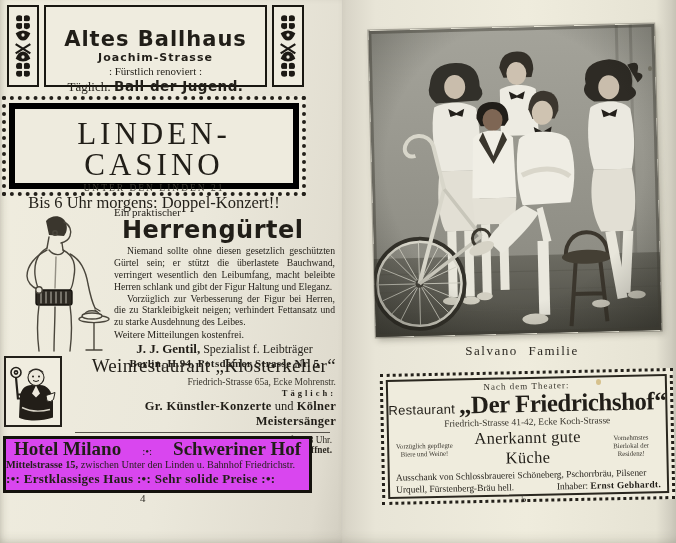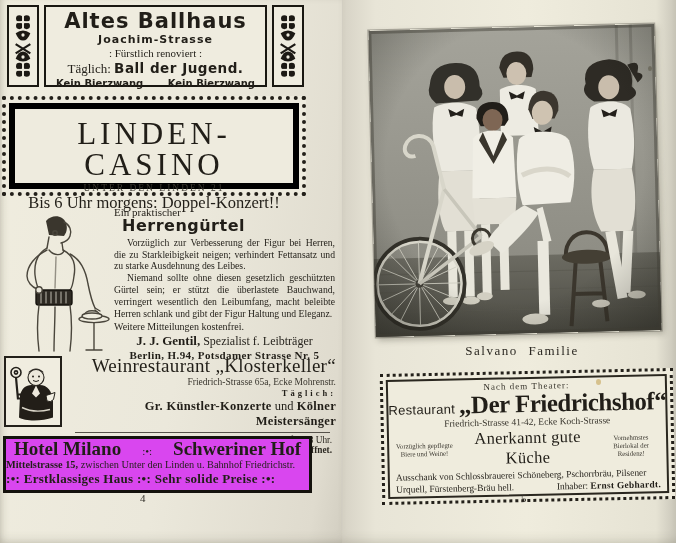--- a/index.html
+++ b/index.html
@@ -10,40 +10,40 @@
   .page-left{position:absolute;left:0;top:0;width:342px;height:543px;
     background:linear-gradient(100deg,#f0eddf 0%,#ebe8db 55%,#dfdbce 92%,#d2cec1 100%);
     box-shadow:inset 6px 0 10px -6px rgba(90,85,70,.35), inset 0 -8px 12px -8px rgba(90,85,70,.3);}
   .page-right{position:absolute;left:342px;top:0;width:334px;height:543px;
     background:linear-gradient(90deg,#d6d2c5 0%,#e8e5d7 10%,#efecdd 55%,#e6e3d4 94%,#c9c6b9 100%);
     box-shadow:inset 0 -8px 12px -8px rgba(90,85,70,.3);}
   .pagenum{position:absolute;font-size:11px;color:#33302a;letter-spacing:1px;}
   
   .ballhaus{position:absolute;left:7px;top:5px;width:297px;height:82px;display:flex;}
   .orn-box{border:2px solid #191711;width:32px;box-sizing:border-box;display:flex;align-items:center;justify-content:center;background:#efecdf;}
-  .ballhaus-main{flex:1;border:2px solid #191711;margin:0 5px;box-sizing:border-box;text-align:center;padding-top:3px;background:#efecdf;}
+  .ballhaus-main{flex:1;border:2px solid #191711;margin:0 5px;box-sizing:border-box;text-align:center;padding-top:21px;background:#efecdf;}
   .bh-title{font-family:"DejaVu Sans",sans-serif;font-weight:800;font-size:21px;letter-spacing:1px;line-height:1.05;}
   .bh-street{font-family:"DejaVu Sans",sans-serif;font-weight:700;font-size:11px;letter-spacing:1px;margin-top:1px;}
   .bh-renov{font-size:11px;margin-top:1px;}
   .bh-daily{font-size:13px;margin-top:1px;}
   .bh-daily b{font-family:"DejaVu Sans",sans-serif;font-size:13.5px;letter-spacing:.5px;}
   .bh-notes{display:flex;justify-content:space-between;padding:1px 10px 0 10px;
     font-family:"DejaVu Sans",sans-serif;font-weight:700;font-size:10px;}
   
   .linden{position:absolute;left:2px;top:96px;width:304px;height:100px;border:4px dotted #23201a;box-sizing:border-box;background:#eeebde;}
   .linden-inner{position:absolute;left:3px;top:3px;right:3px;bottom:3px;border:6px solid #000000;text-align:center;}
   .lc-title{font-size:31px;letter-spacing:4px;margin-top:9px;line-height:1;}
   .lc-addr{font-size:9.5px;letter-spacing:2px;margin-top:3px;color:#3a372f;}
   .lc-tag{font-size:16.5px;margin-top:0;}
   
   .guertel{position:absolute;left:0;top:204px;width:336px;height:150px;}
   .strongman{position:absolute;left:2px;top:6px;width:110px;height:142px;}
   .guertel-text{position:absolute;left:114px;top:2px;width:221px;}
   .hg-kicker{font-size:11px;}
-  .hg-title{font-family:"DejaVu Sans",sans-serif;font-weight:800;font-size:16px;letter-spacing:.5px;line-height:1.05;margin:0 0 2px 8px;}
+  .hg-title{font-family:"DejaVu Sans",sans-serif;font-weight:800;font-size:24px;letter-spacing:.5px;line-height:1.05;margin:0 0 2px 8px;}
   .hg-para{font-size:9.7px;line-height:1.22;text-align:justify;text-indent:13px;margin:0;}
   .hg-free{font-size:10px;text-align:left;margin:1px 0;}
   .hg-contact{font-size:12px;margin-top:1px;text-align:center;}
   .hg-contact b{font-size:13px;}
   .hg-addr{font-weight:700;font-size:11px;text-align:center;letter-spacing:.4px;}
   
   .kloster{position:absolute;left:4px;top:356px;width:332px;height:77px;display:flex;}
   .monk-box{width:58px;height:71px;border:2px solid #23201a;box-sizing:border-box;background:#f0ede0;flex:none;}
   .kloster-text{flex:1;padding-left:7px;text-align:right;}
   .kk-title{font-size:19px;line-height:1.05;letter-spacing:.3px;}
@@ -190,22 +190,22 @@
         <path d="M37 95 C35 110 35 125 37 141 M68 95 C70 110 70 125 68 141 M53 97 C53 112 52 127 52 141"></path>
         <ellipse cx="92" cy="109" rx="15" ry="3.6"></ellipse>
         <path d="M92 113 L92 140 M84 140 h16"></path>
         <path d="M82 106 C82 99 98 99 98 106" fill="#efecdf"></path>
         <ellipse cx="90" cy="106" rx="10" ry="3" fill="#efecdf"></ellipse>
       </g>
     </svg>
     <div class="guertel-text">
       <div class="hg-kicker">Ein praktischer</div>
       <div class="hg-title">Herrengürtel</div>
+      <p class="hg-para">Niemand sollte ohne diesen gesetzlich geschützten Gürtel sein; er stützt die überlastete Bauchwand, verringert wesentlich den Leibumfang, macht beleibte Herren schlank und gibt der Figur Haltung und Eleganz.</p>
       <p class="hg-para">Vorzüglich zur Verbesserung der Figur bei Herren, die zu Starkleibigkeit neigen; verhindert Fettansatz und zu starke Ausdehnung des Leibes.</p>
-      <p class="hg-para">Niemand sollte ohne diesen gesetzlich geschützten Gürtel sein; er stützt die überlastete Bauchwand, verringert wesentlich den Leibumfang, macht beleibte Herren schlank und gibt der Figur Haltung und Eleganz.</p>
       <div class="hg-free">Weitere Mitteilungen kostenfrei.</div>
       <div class="hg-contact">
         <b>J. J. Gentil,</b>
         <span>Spezialist f. Leibträger</span>
       </div>
       <div class="hg-addr">Berlin, H.94, Potsdamer Strasse Nr. 5</div>
     </div>
   </div>
 
   <div class="kloster">

